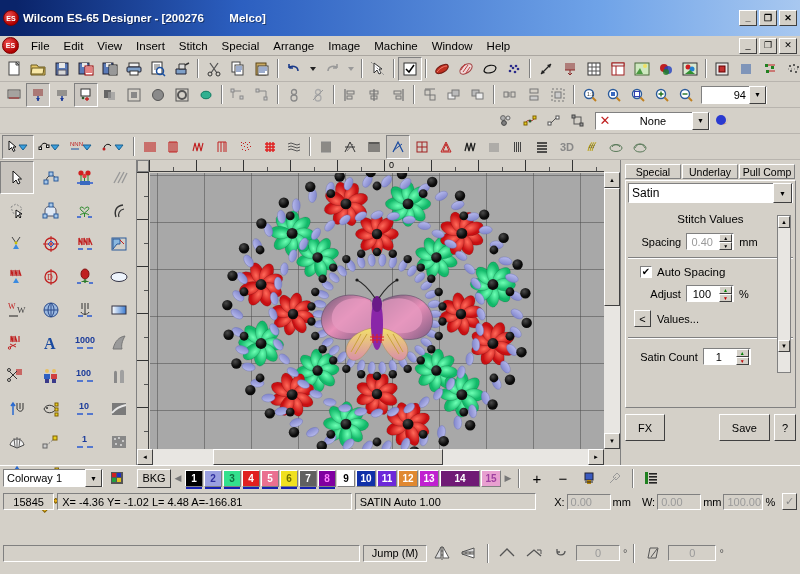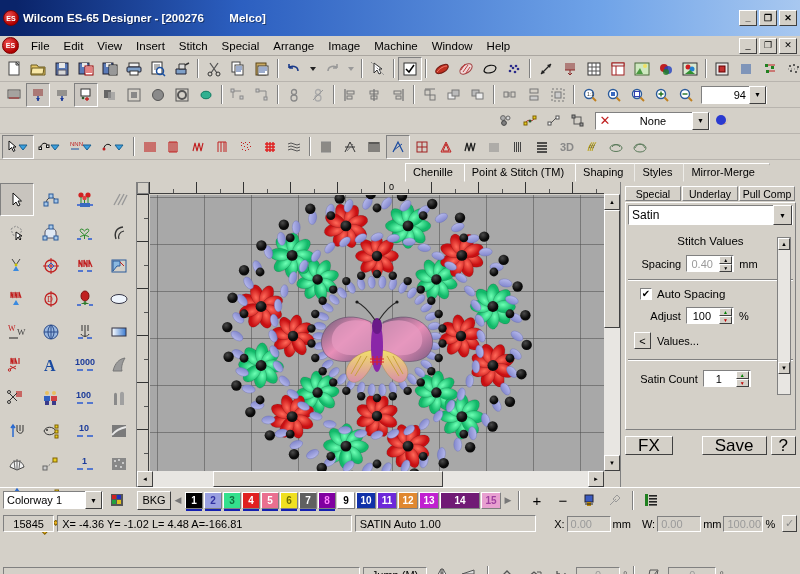--- a/index.html
+++ b/index.html
@@ -183,23 +183,23 @@
   .ck{width:12px;height:12px;background:#fff;border:1px solid;border-color:#808080 #fff #fff #808080;
       display:flex;align-items:center;justify-content:center;font-size:10px;line-height:1;box-sizing:border-box;}
   .btnsm{
     height:17px;min-width:17px;padding:0 4px;background:#d4d0c8;
     border:1px solid;border-color:#fff #404040 #404040 #fff;
     display:flex;align-items:center;justify-content:center;font-size:11px;box-sizing:border-box;
   }
   .pscroll{position:absolute;right:4px;top:34px;width:14px;height:158px;background:#e8e6e2;border:1px solid #808080;box-sizing:border-box;}
   .dbottom{display:flex;align-items:center;margin-top:6px;}
   .btnwide{
-    height:19px;padding:0 12px;background:#d4d0c8;
+    height:27px;padding:0 12px;background:#d4d0c8;
     border:1px solid;border-color:#fff #404040 #404040 #fff;
-    display:flex;align-items:center;justify-content:center;font-size:17px;box-sizing:border-box;
+    display:flex;align-items:center;justify-content:center;font-size:11px;box-sizing:border-box;
   }
 
   
   .colorbar{
     height:24px;background:#d4d0c8;display:flex;align-items:center;padding:0 3px;gap:2px;
     border-top:1px solid #fff;
   }
   .cw-combo{width:100px;}
   .sw{
     width:18px;height:17px;display:flex;align-items:center;justify-content:center;
@@ -914,27 +914,20 @@
         </svg>
       </div>
     <div class="tbtn">
         <svg class="ico" width="16" height="16">
           <ellipse cx="8" cy="9" rx="6" ry="4" fill="none" stroke="#5a7a5a"></ellipse>
           <path d="M3 9 C5 4 11 4 13 9" fill="none" stroke="#5a7a5a"></path>
         </svg>
       </div>
   </div>
 
-  <div class="tabstrip">
-    <div class="ftab active">Chenille</div>
-    <div class="ftab">Point &amp; Stitch (TM)</div>
-    <div class="ftab">Shaping</div>
-    <div class="ftab">Styles</div>
-    <div class="ftab">Mirror-Merge</div>
-  </div>
 
   <div class="mainrow">
 
     <div class="lefttools">
       <div class="ltool pressed">
           <svg class="ico" width="20" height="20">
             <path d="M6 3 L6 15 L9 12 L11 16 L13 15 L11 11 L14.5 11 Z" fill="#fff" stroke="#111"></path>
           </svg>
         </div>
       <div class="ltool">

